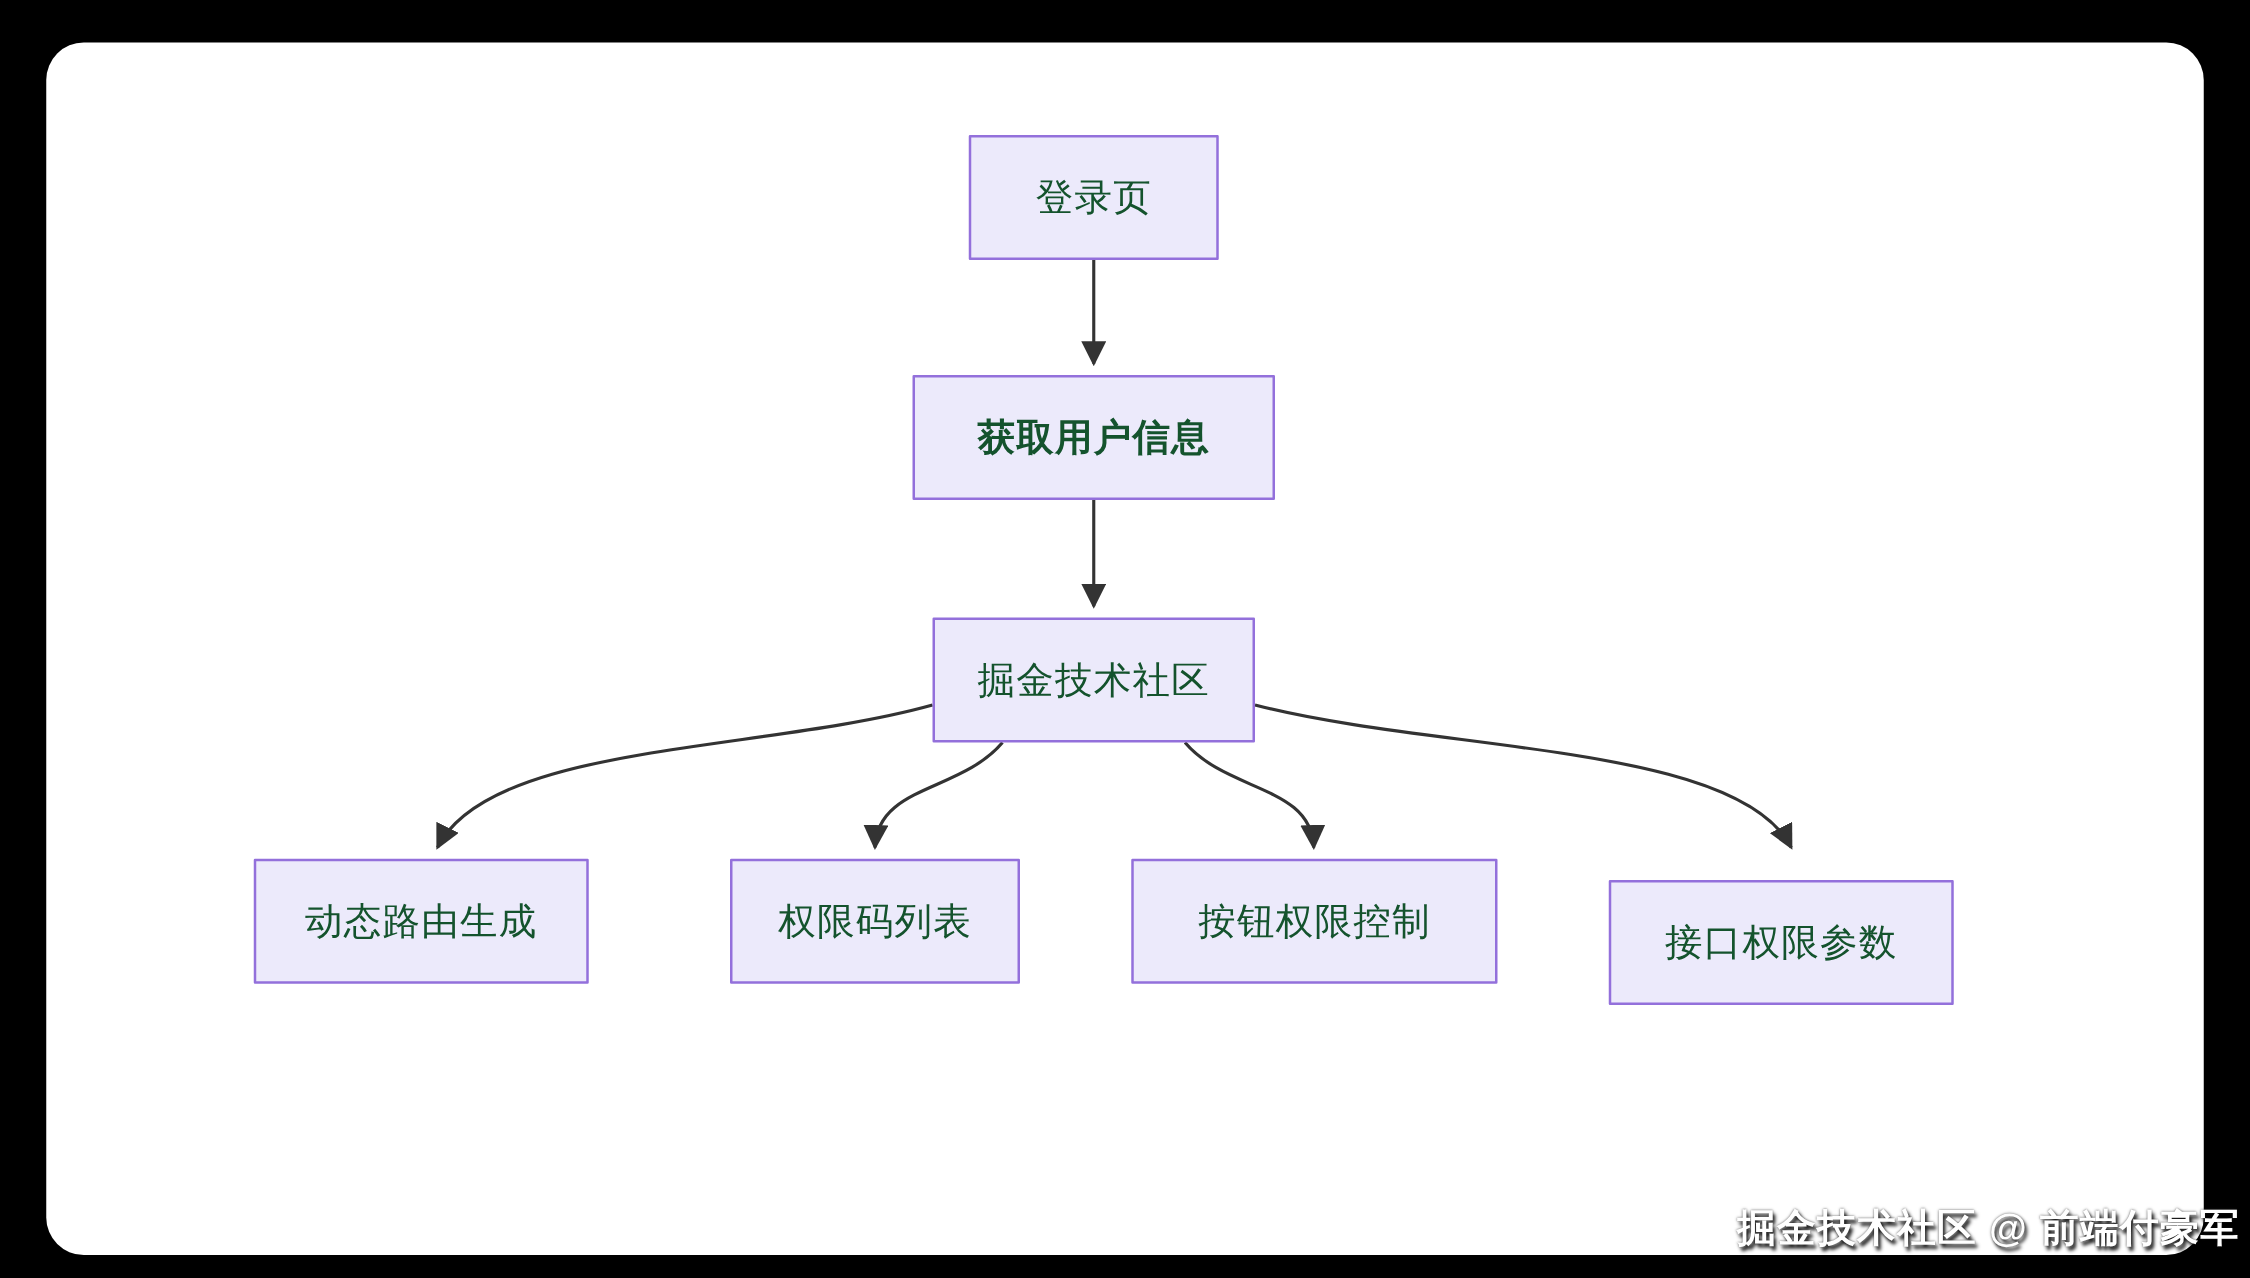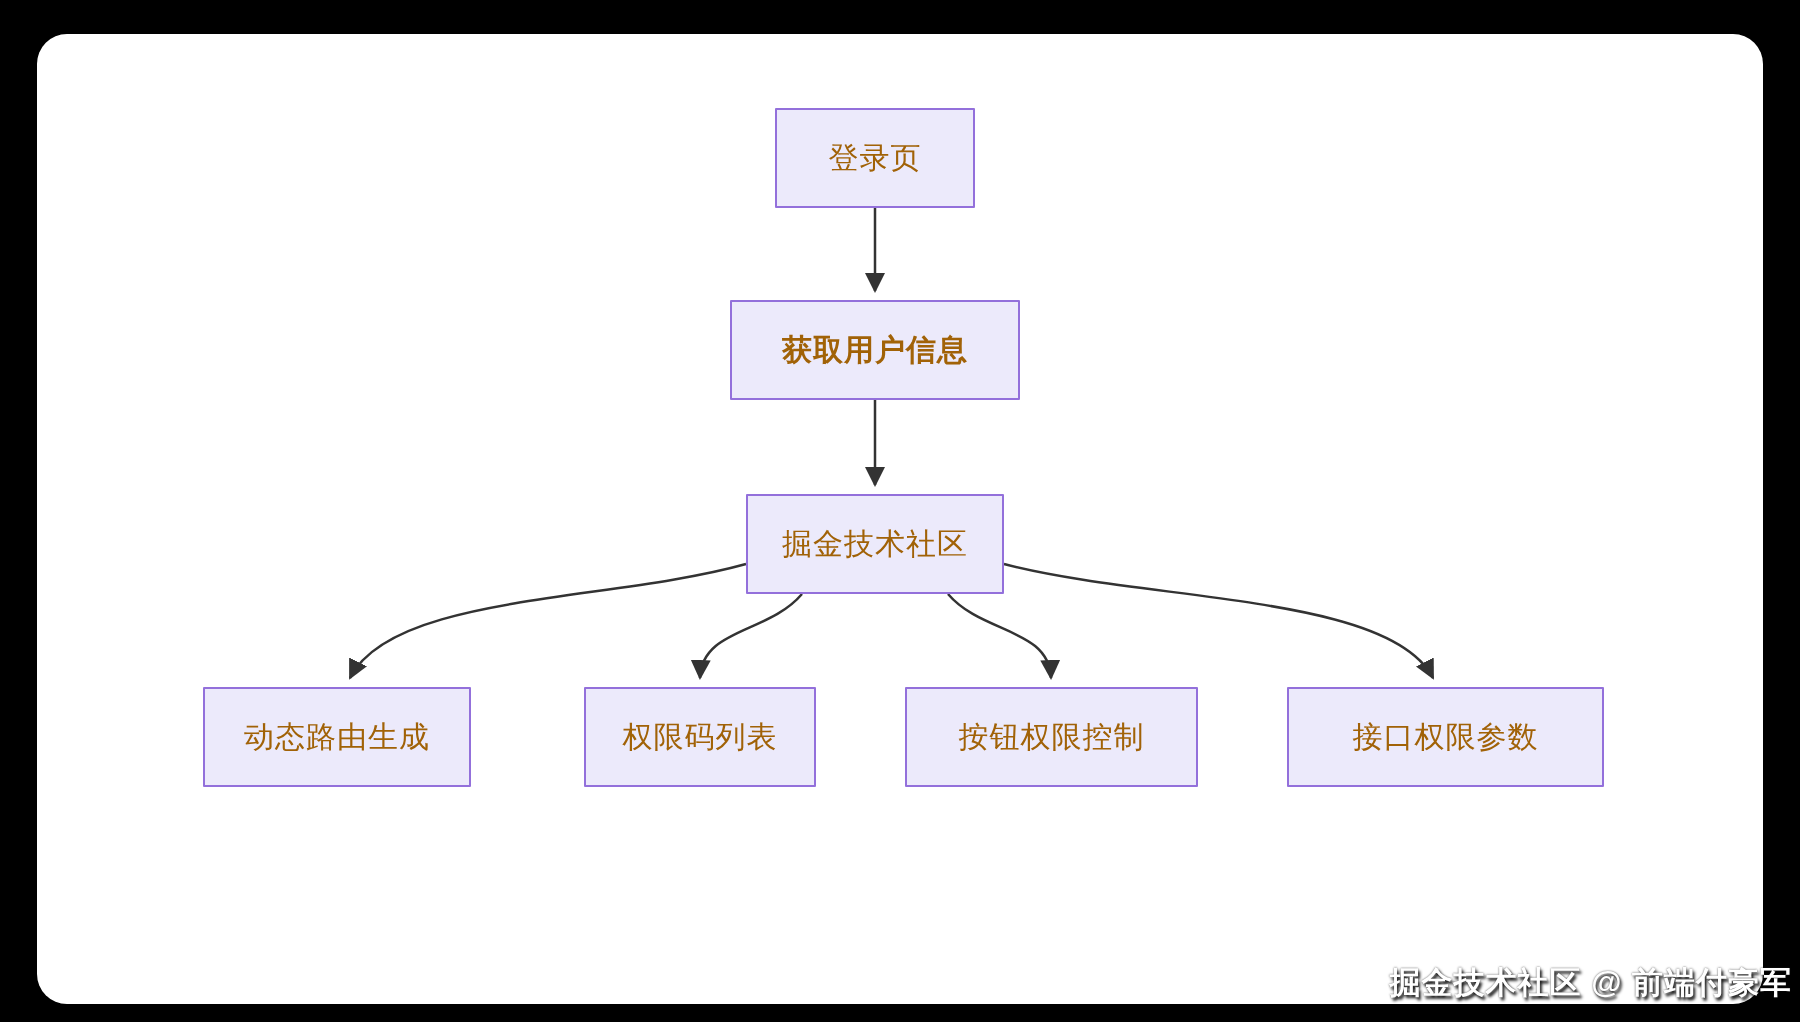--- a/index.html
+++ b/index.html
@@ -39,32 +39,32 @@
   }
   .node {
     position: absolute;
     box-sizing: border-box;
     background: #ECEAFB;
     border: 2px solid #9370DB;
     border-radius: 1px;
     display: flex;
     align-items: center;
     justify-content: center;
-    color: #a16207;
+    color: #14532d;
     font-size: 30px;
     letter-spacing: 1px;
     white-space: nowrap;
   }
   .node-login              { left: 775px;  top: 108px; width: 200px; height: 100px; }
   .node-user-info          { left: 730px;  top: 300px; width: 290px; height: 100px; font-weight: bold; }
   .node-permission-codes   { left: 746px;  top: 494px; width: 258px; height: 100px; }
   .node-dynamic-routes     { left: 203px;  top: 687px; width: 268px; height: 100px; }
   .node-menu-filter        { left: 584px;  top: 687px; width: 232px; height: 100px; }
   .node-button-permission  { left: 905px;  top: 687px; width: 293px; height: 100px; font-family: Liberation Mono, monospace; }
-  .node-api-permission     { left: 1287px; top: 687px; width: 317px; height: 100px; }
+  .node-api-permission     { left: 1287px; top: 704px; width: 276px; height: 100px; }
   .watermark {
     position: absolute;
     right: 8px;
     bottom: 18px;
     color: #ffffff;
     font-size: 31px;
     font-weight: bold;
     letter-spacing: 1px;
     text-shadow: 2px 3px 3px rgba(0,0,0,0.9), 0 0 2px rgba(40,40,40,0.8);
     white-space: nowrap;

